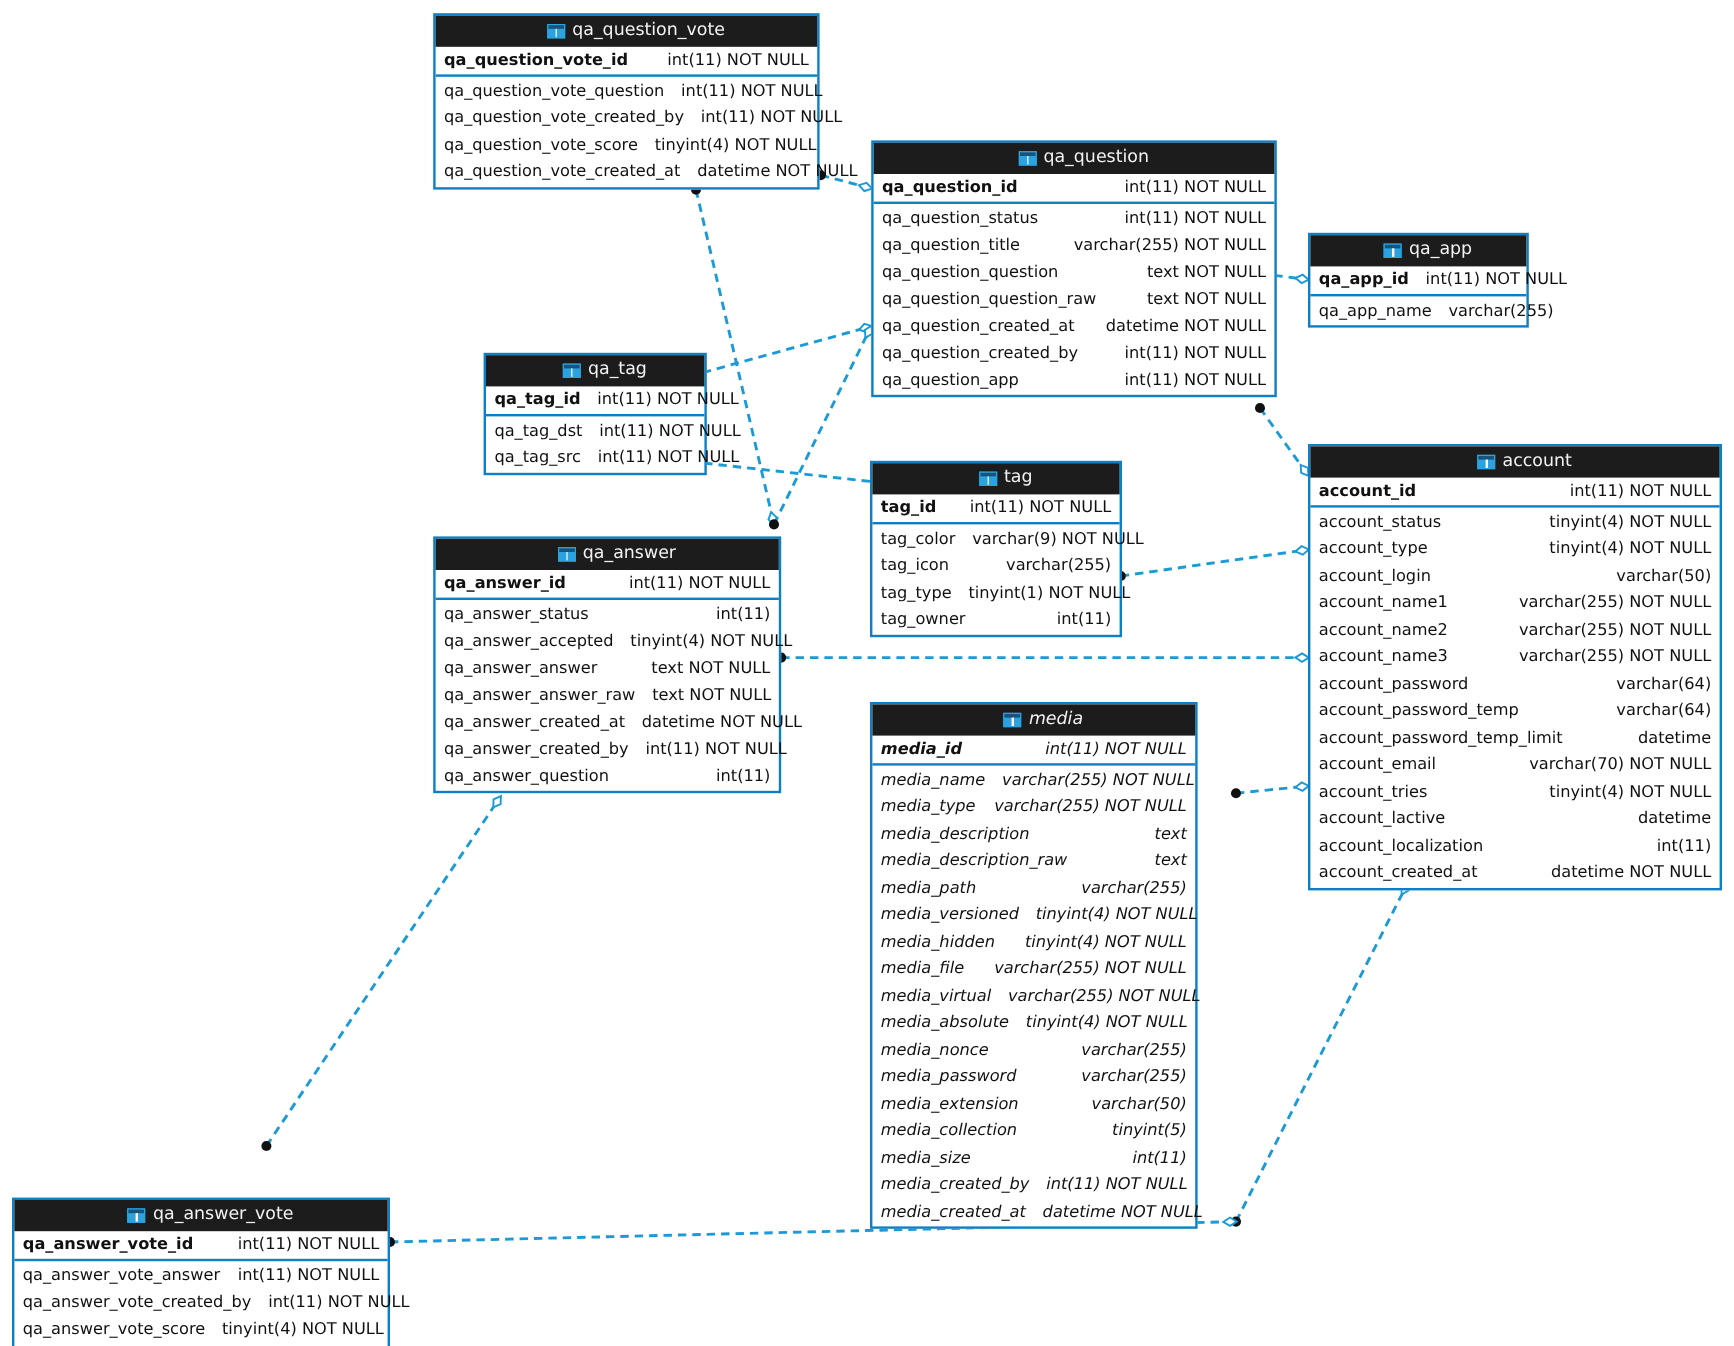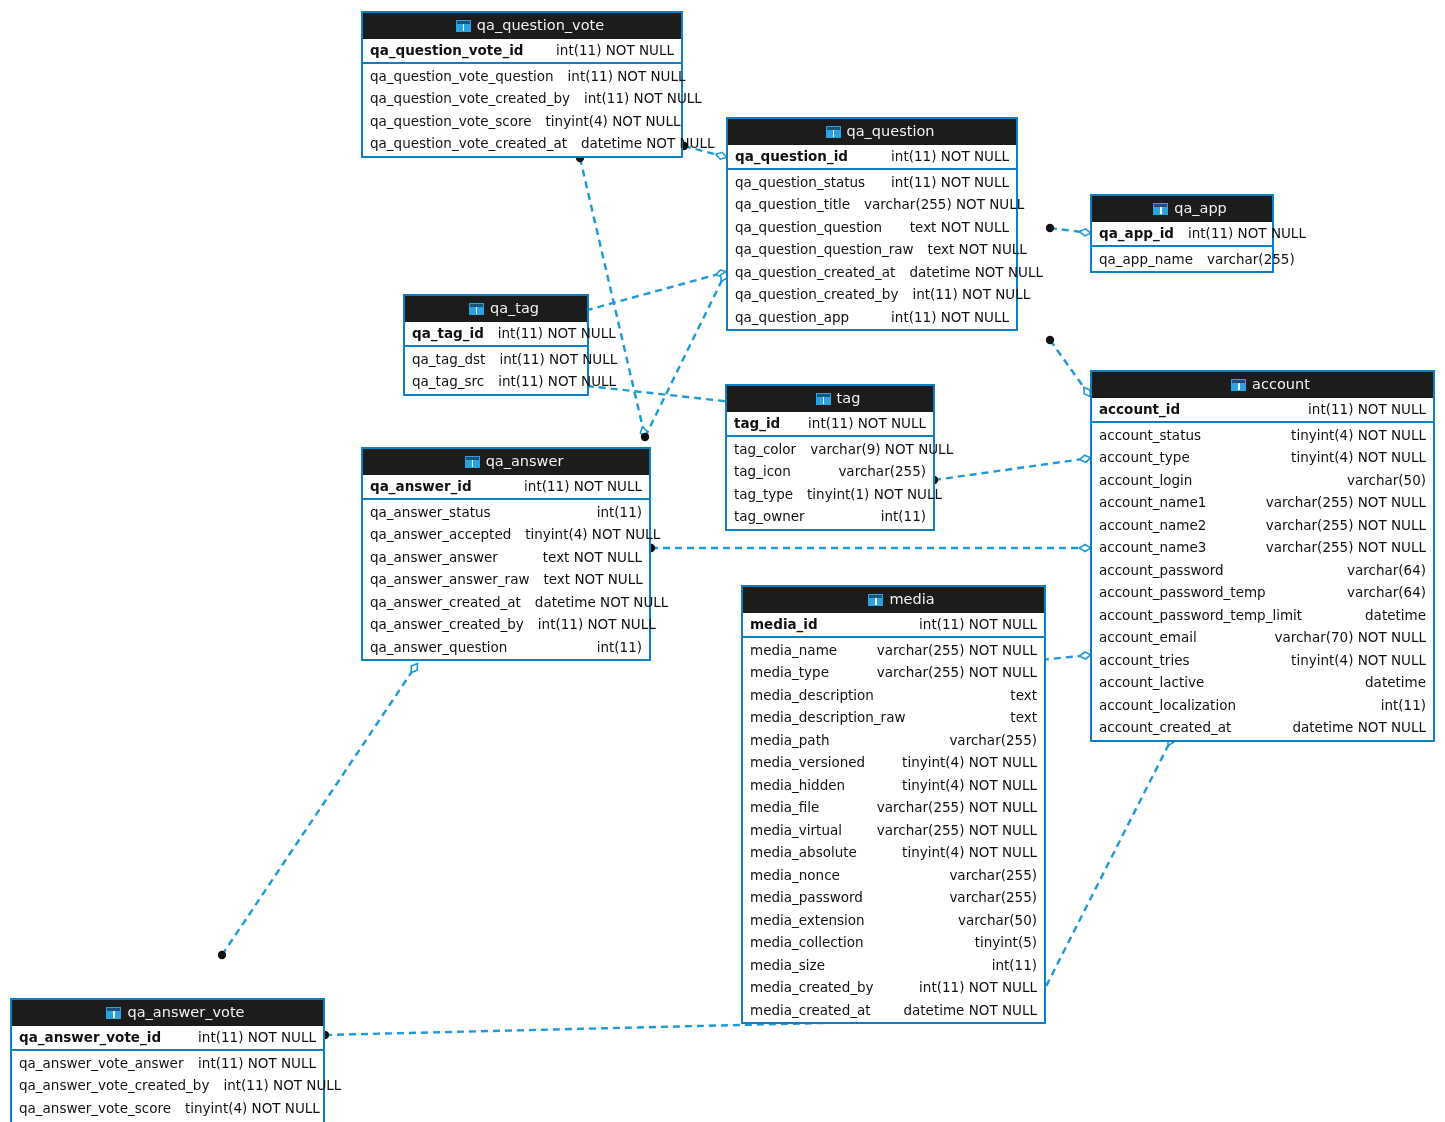--- a/index.html
+++ b/index.html
@@ -154,21 +154,21 @@
         <div class="row">
           <span class="col-name">qa_question_vote_score</span>
           <span class="col-type">tinyint(4) NOT NULL</span>
         </div>
         <div class="row">
           <span class="col-name">qa_question_vote_created_at</span>
           <span class="col-type">datetime NOT NULL</span>
         </div>
       </div>
     </div>
-    <div class="entity" style="left: 726px; top: 117px; width: 292px;">
+    <div class="entity" style="left: 726px; top: 117px; width: 338px;">
       <div class="entity-header">
         <span class="tbl-icon"></span>
         <span>qa_question</span>
       </div>
       <div class="pk-section">
         <div class="row pk">
           <span class="col-name">qa_question_id</span>
           <span class="col-type">int(11) NOT NULL</span>
         </div>
       </div>
@@ -378,21 +378,21 @@
         <div class="row">
           <span class="col-name">qa_answer_created_by</span>
           <span class="col-type">int(11) NOT NULL</span>
         </div>
         <div class="row">
           <span class="col-name">qa_answer_question</span>
           <span class="col-type">int(11)</span>
         </div>
       </div>
     </div>
-    <div class="entity" style="left: 741px; top: 585px; width: 305px;">
+    <div class="entity" style="left: 725px; top: 585px; width: 273px; font-style: italic;">
       <div class="entity-header">
         <span class="tbl-icon"></span>
         <span>media</span>
       </div>
       <div class="pk-section">
         <div class="row pk">
           <span class="col-name">media_id</span>
           <span class="col-type">int(11) NOT NULL</span>
         </div>
       </div>

